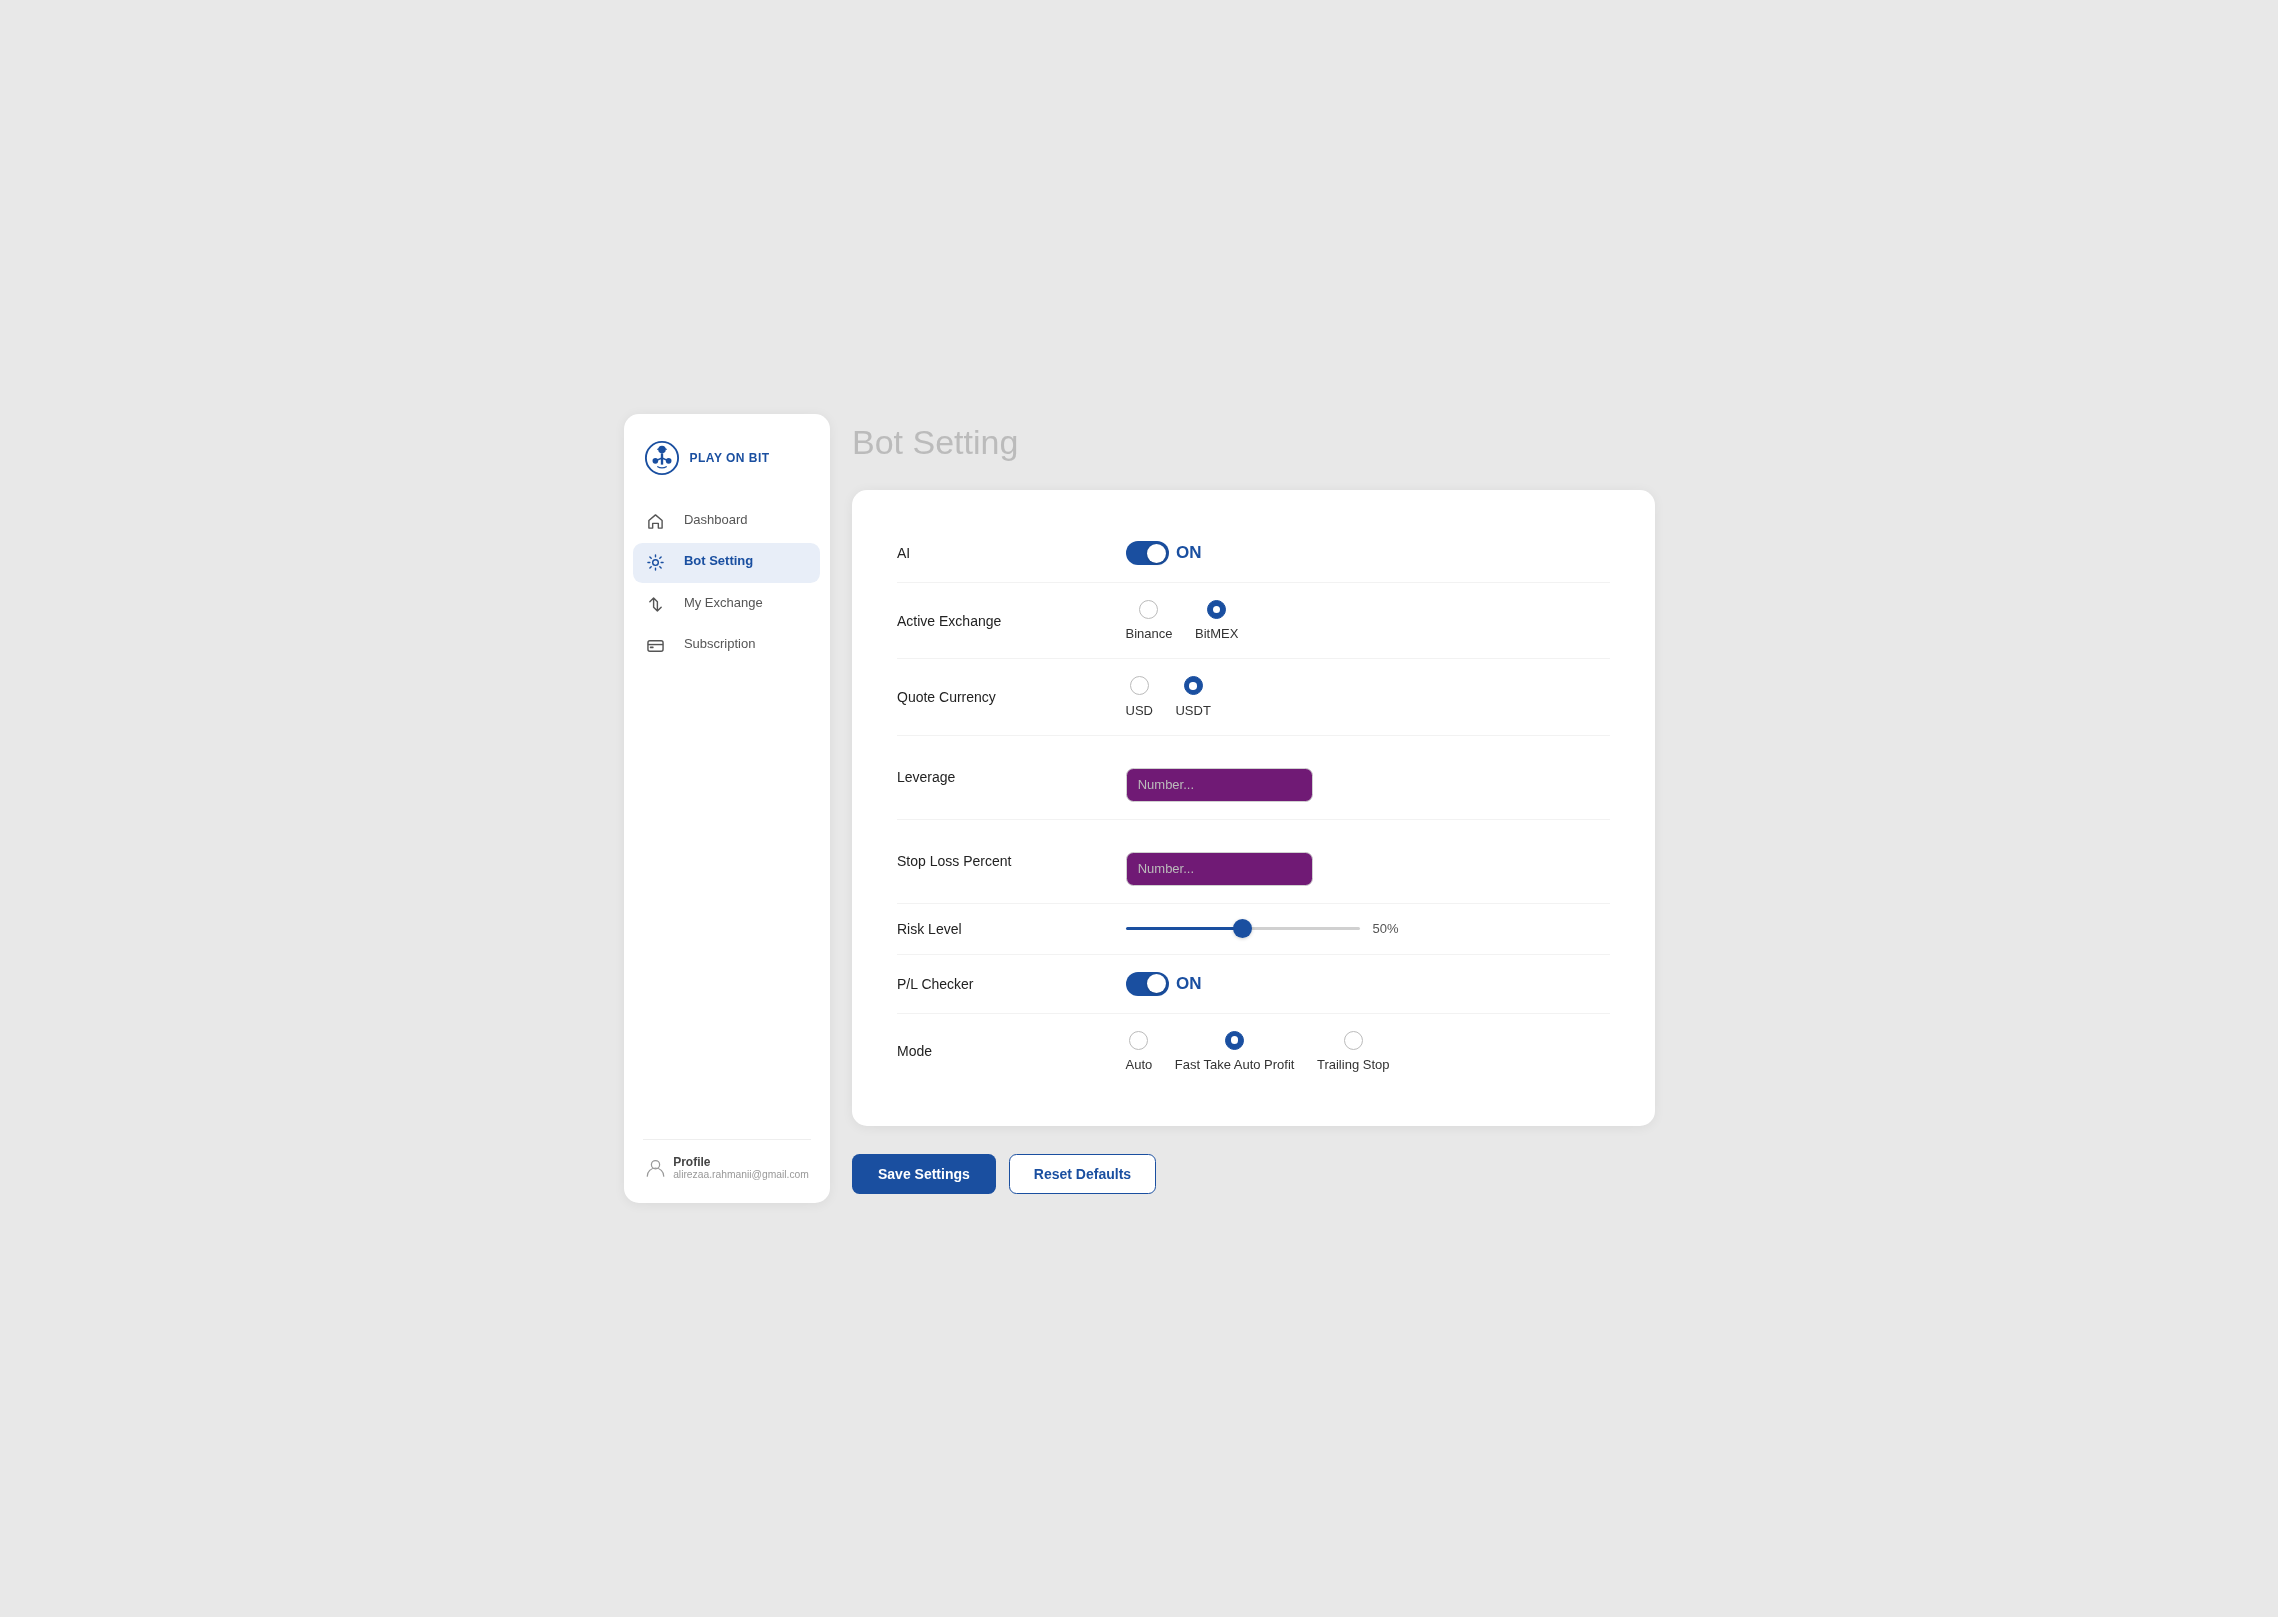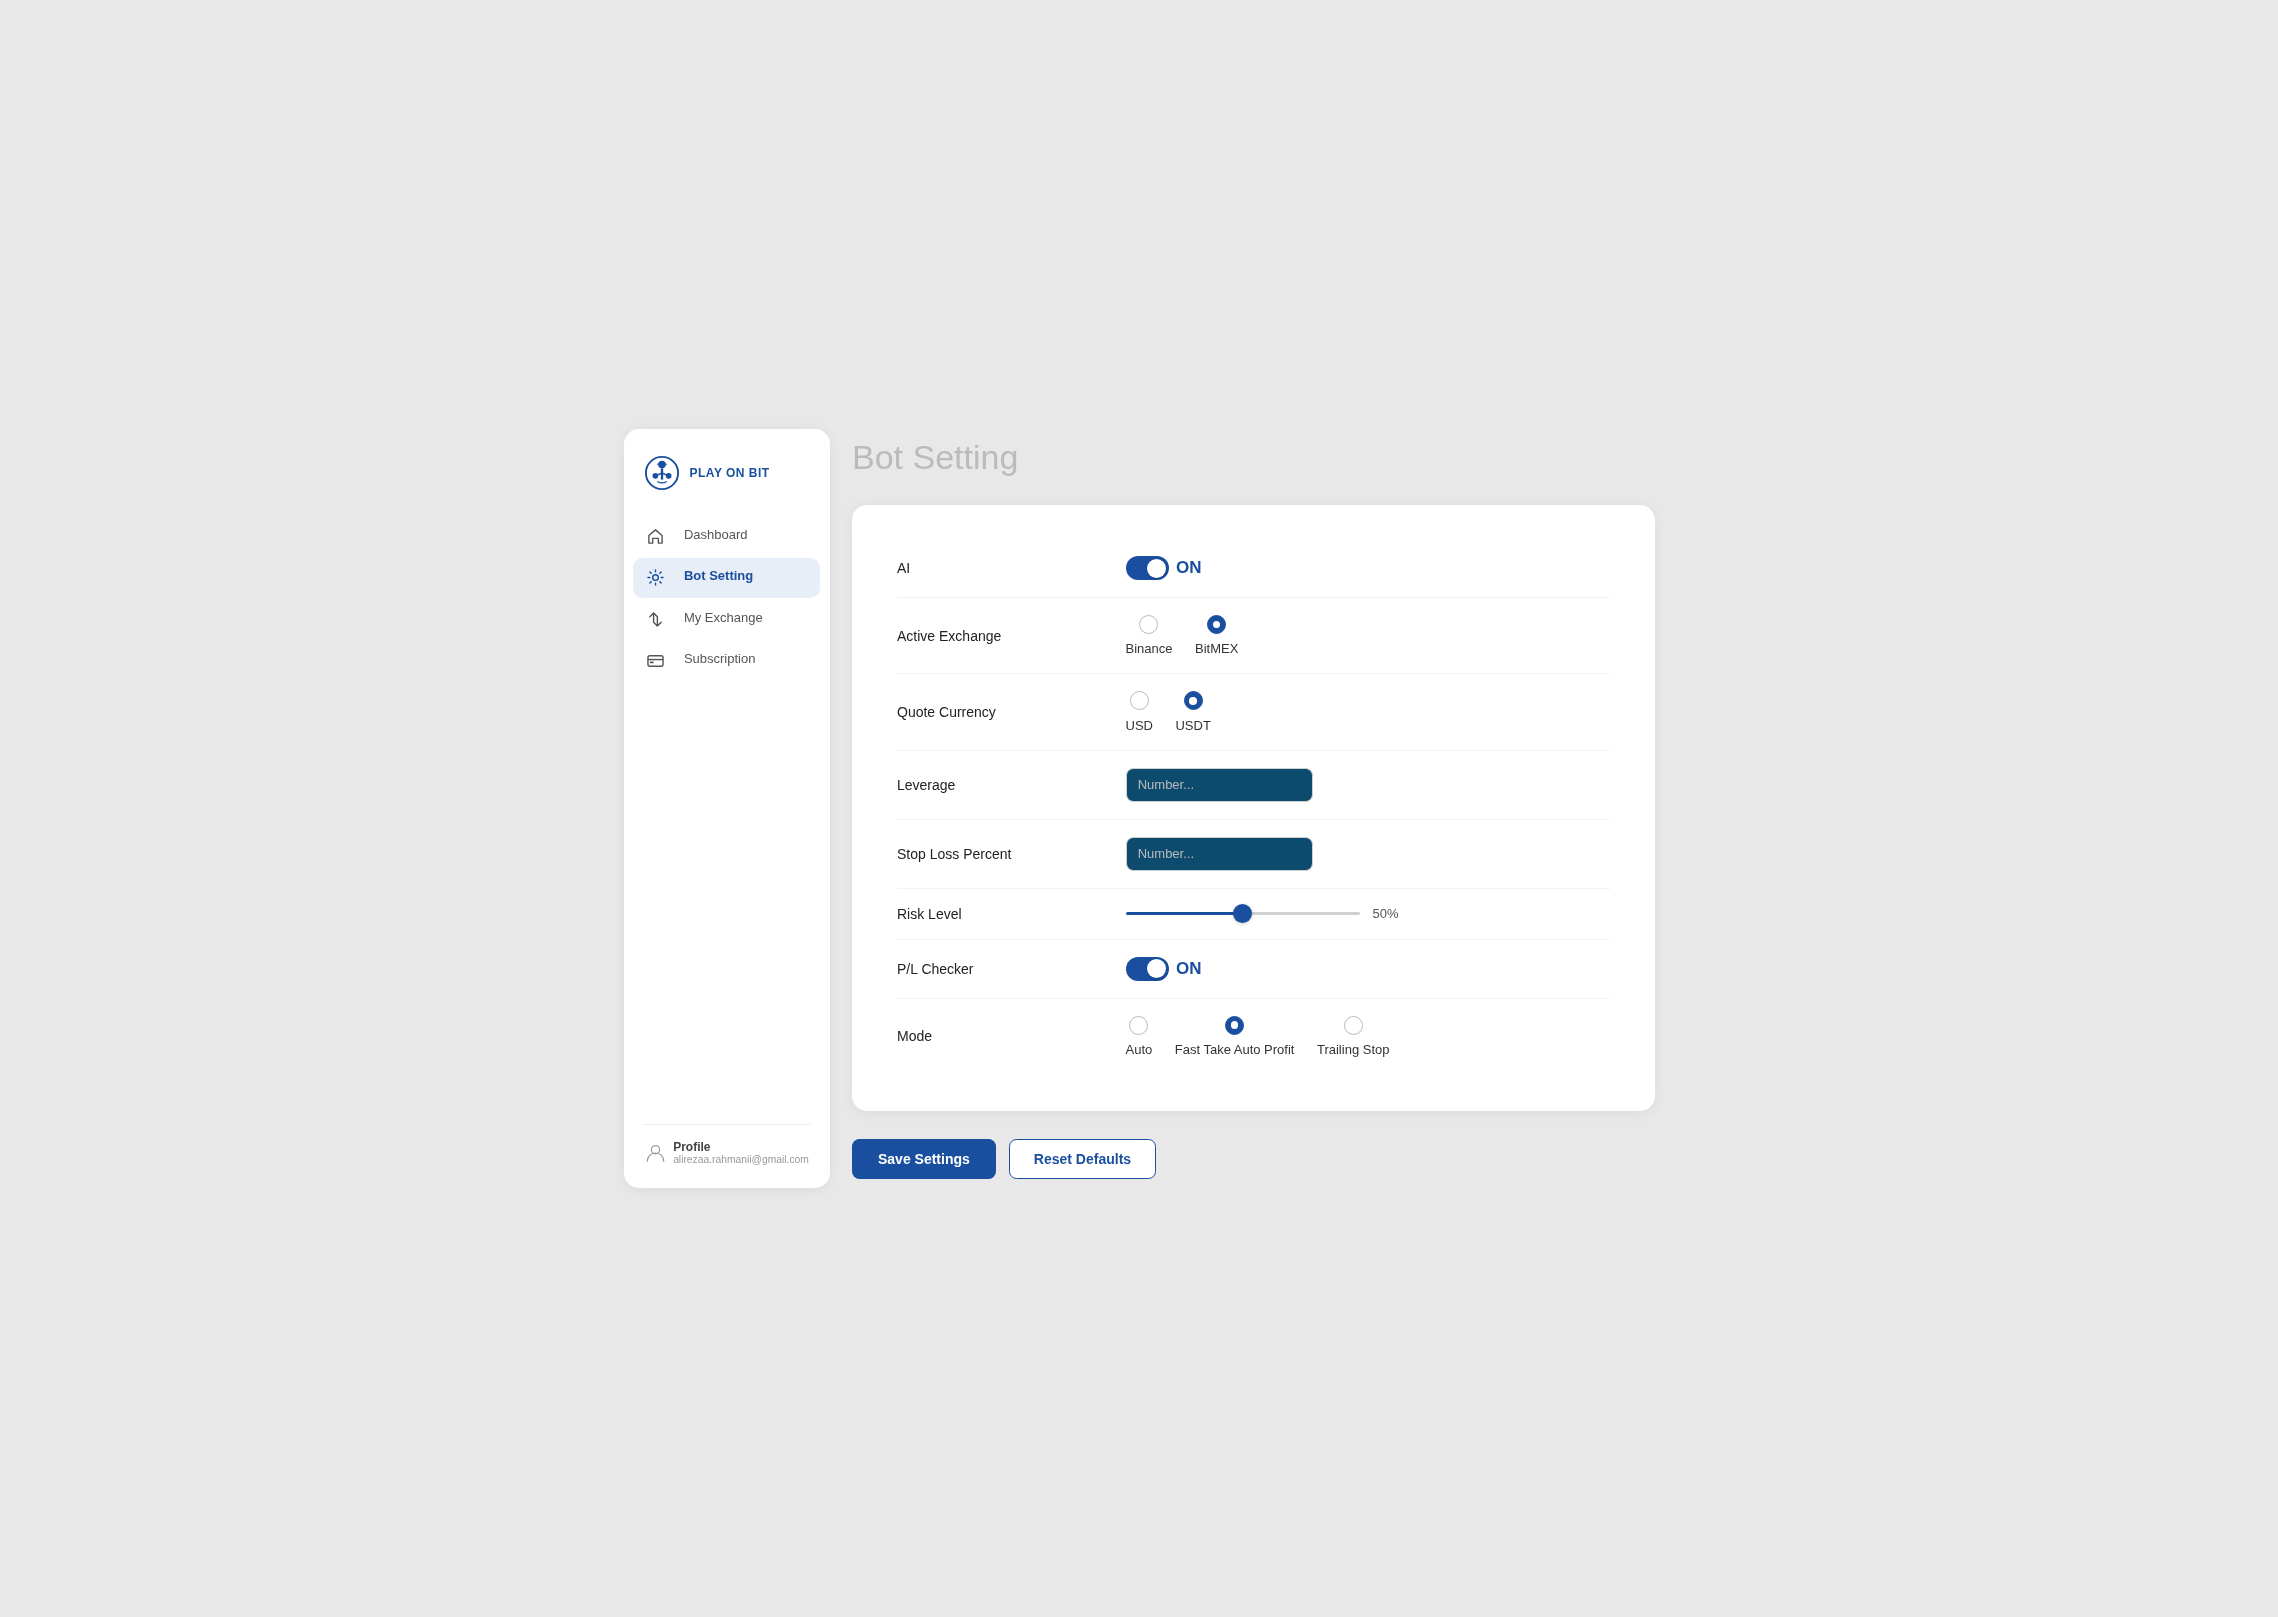--- a/index.html
+++ b/index.html
@@ -212,22 +212,23 @@
       background: #fff;
     }
 
     
     .number-input-wrap {
       display: flex;
       align-items: center;
       border: 1.4px solid #d0d0d0;
       border-radius: 7.5px;
       overflow: hidden;
-      background: #0c4a6e;
+      background: #701a75;
       width: 187px;
+      margin-top: 15px;
     }
     .number-input {
       flex: 1;
       border: none;
       background: transparent;
       padding: 8.4px 11.2px;
       font-size: 13px;
       color: #999;
       outline: none;
     }

